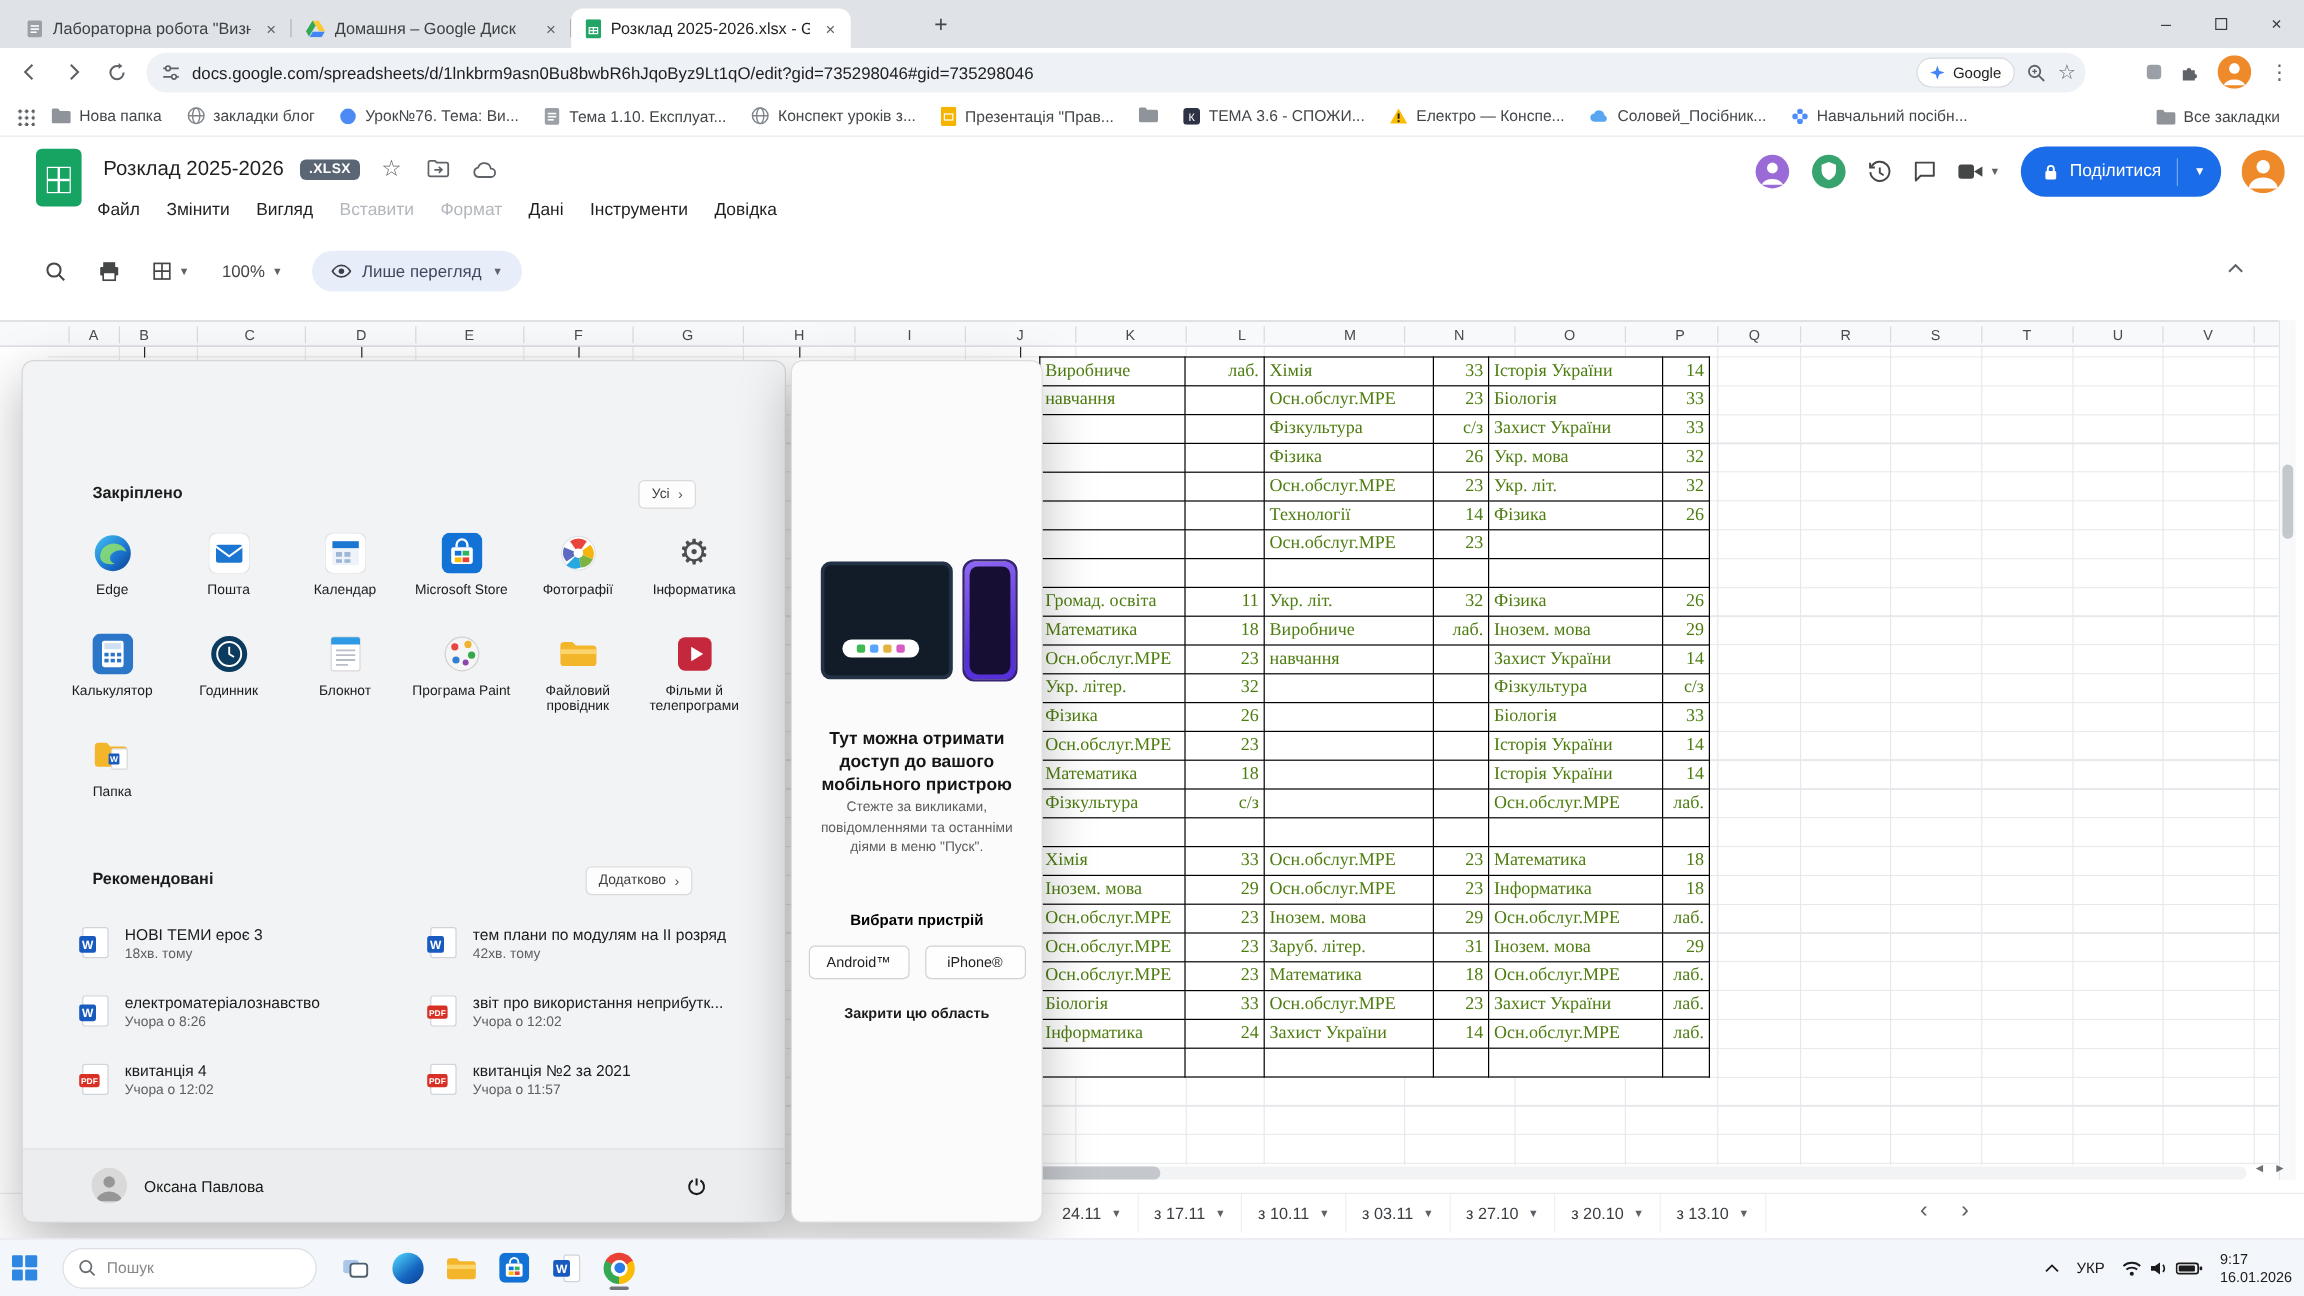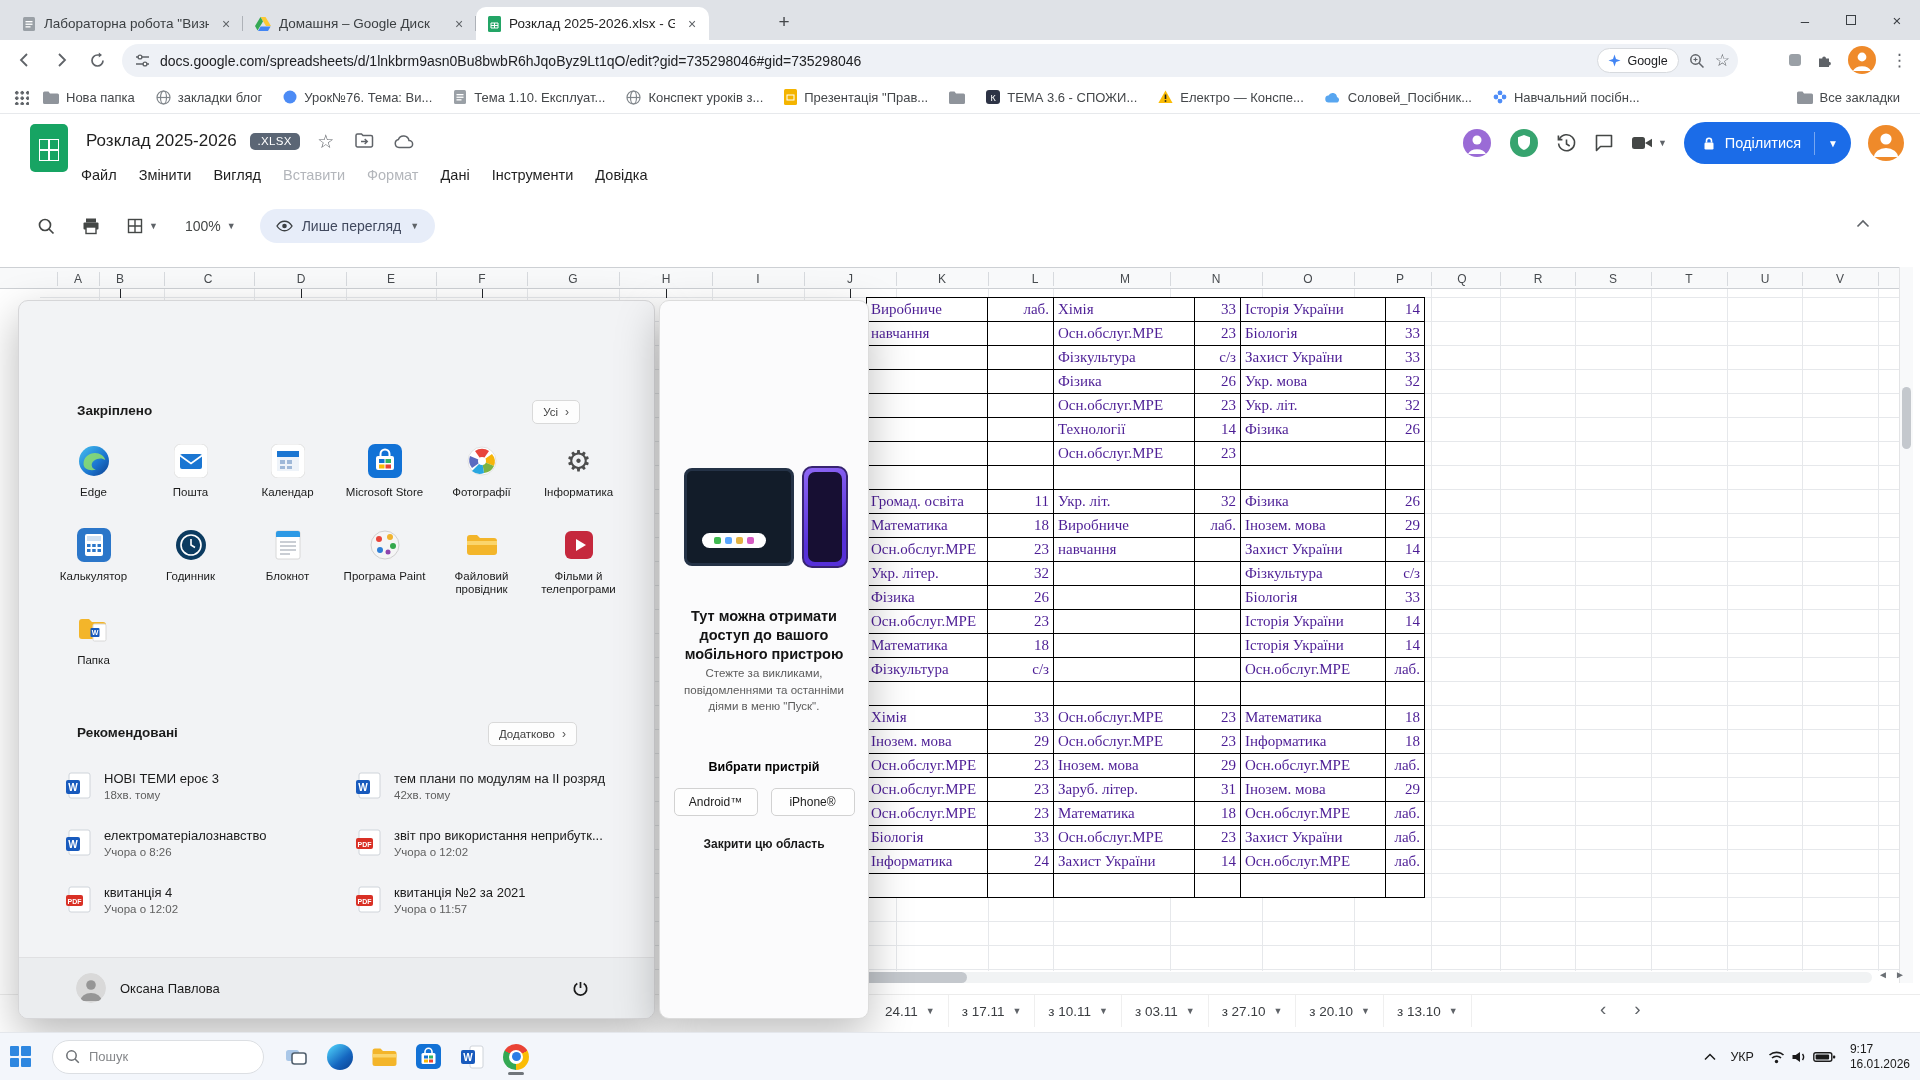--- a/index.html
+++ b/index.html
@@ -37,21 +37,21 @@
   .bm-spacer{flex:1}
   .bm.allbm{margin-right:6px}
 
   
   .sheets-logo{position:absolute;left:30px;top:124px;width:38px;height:48px;background:#17a463;border-radius:5px}
   .logo-grid{position:absolute;left:9px;top:15px;width:20px;height:22px;border:1.7px solid #fff}
   .logo-grid::before{content:"";position:absolute;left:0;right:0;top:45%;height:1.7px;background:#fff}
   .logo-grid::after{content:"";position:absolute;top:0;bottom:0;left:45%;width:1.7px;background:#fff}
   .doc-title-row{position:absolute;left:86px;top:126px;height:30px;display:flex;align-items:center;gap:13px}
   .doc-title{font-size:17px;color:#1f1f1f}
-  .xlsx-badge{background:#5b6675;color:#fff;font-size:11.5px;font-weight:normal;padding:2.5px 8px;border-radius:5px;letter-spacing:.3px}
+  .xlsx-badge{background:#5b6675;color:#fff;font-size:11.5px;font-weight:bold;padding:2.5px 8px;border-radius:5px;letter-spacing:.3px}
   .hd-ic{display:flex;align-items:center;justify-content:center;width:26px;height:26px}
   .menubar{position:absolute;left:70px;top:161px;display:flex;font-size:14.5px;color:#1f1f1f}
   .menu-item{padding:6px 11px;border-radius:7px}
   .menu-item.disabled{color:#b3b6bb}
   .header-right{position:absolute;right:16px;top:121px;height:44px;display:flex;align-items:center;gap:17px}
   .share-btn{height:42px;background:#1b6ce8;border-radius:21px;display:flex;align-items:center;color:#fff}
   .share-main{display:flex;align-items:center;gap:9px;padding:0 13px 0 18px;font-size:14.5px}
   .share-sep{width:1px;height:23px;background:rgba(255,255,255,.4)}
   .share-caret{padding:0 13px;font-size:10px}
   .caret{font-size:9px;color:#5f6368}
@@ -64,21 +64,21 @@
   .collapse-chev{position:absolute;right:50px;top:219px}
 
   
   #colheaders{position:absolute;left:0;top:267px;width:1899px;height:22px;background:#f8f9fa;border-top:1px solid #cdd0d4;border-bottom:1px solid #cdd0d4;font-size:12px;color:#474b4f}
   .colh{position:absolute;top:0;height:22px;line-height:22px;transform:translateX(-50%)}
   .colsep{position:absolute;top:4px;height:14px;width:1px;background:#d7dade}
   #grid{position:absolute;left:0;top:289px;width:1899px;height:682px;background:#fff;overflow:hidden}
   .hlines{position:absolute;left:40px;right:0;top:0;bottom:0;background-image:repeating-linear-gradient(to bottom,#e6e8eb 0 1px,transparent 1px 24px);background-position:0 8px}
   .vline{position:absolute;top:0;bottom:0;width:1px;background:#e6e8eb}
   .tick{position:absolute;top:0;height:9px;width:1px;background:#23262a}
-  #schedule{position:absolute;left:866px;top:8px;width:558px;border-collapse:collapse;table-layout:fixed;background:#fff;font-family:"Liberation Serif",serif;font-size:15px;color:#4c1d95}
+  #schedule{position:absolute;left:866px;top:8px;width:558px;border-collapse:collapse;table-layout:fixed;background:#fff;font-family:"Liberation Serif",serif;font-size:15px;color:#4d7c0f}
   #schedule td{border:1px solid #000;height:24px;padding:0 4px;white-space:nowrap;overflow:hidden}
   #schedule td.num{text-align:right}
   .vscroll{position:absolute;left:1899px;top:267px;width:14px;height:716px;background:#f8f9fa;border-left:1px solid #e3e4e6}
   .vthumb{position:absolute;left:2px;right:2px;top:120px;height:62px;background:#c4c8cd;border-radius:6px}
   #hscroll{position:absolute;left:700px;top:972px;width:1172px;height:11px;background:#f1f3f4;border-radius:6px}
   .hthumb{position:absolute;left:0;top:0;bottom:0;width:267px;background:#c4c8cd;border-radius:6px}
   .hs-arrows{position:absolute;left:1878px;top:969px;display:flex;gap:7px;color:#6b7075;font-size:10px}
 
   
   #sheettabs{position:absolute;left:0;top:994px;right:0;height:32px;background:#fff;border-top:1px solid #ececec}
@@ -263,21 +263,21 @@
           </svg>
         </span>
       <span class="ic">
           <span style="font-size:17px;color:#5f6368;line-height:1">⋮</span>
         </span>
     </div>
   </div>
 
   <div id="bookmarksbar">
     <span class="apps-grid-icon"></span>
-    <span class="bm-list" style="display:flex;align-items:center">
+    <span class="bm-list" style="display:flex;align-items:flex-start">
         <span class="bm">
           <span class="ic">
             <svg width="16" height="13">
               <path d="M0 2a1.5 1.5 0 0 1 1.5-1.5h4L7 2.5h7.5A1.5 1.5 0 0 1 16 4v7.5a1.5 1.5 0 0 1-1.5 1.5h-13A1.5 1.5 0 0 1 0 11.5z" fill="#8f949b"></path>
             </svg>
           </span>
           <span class="bm-label">Нова папка</span>
         </span>
         <span class="bm">
           <span class="ic">

